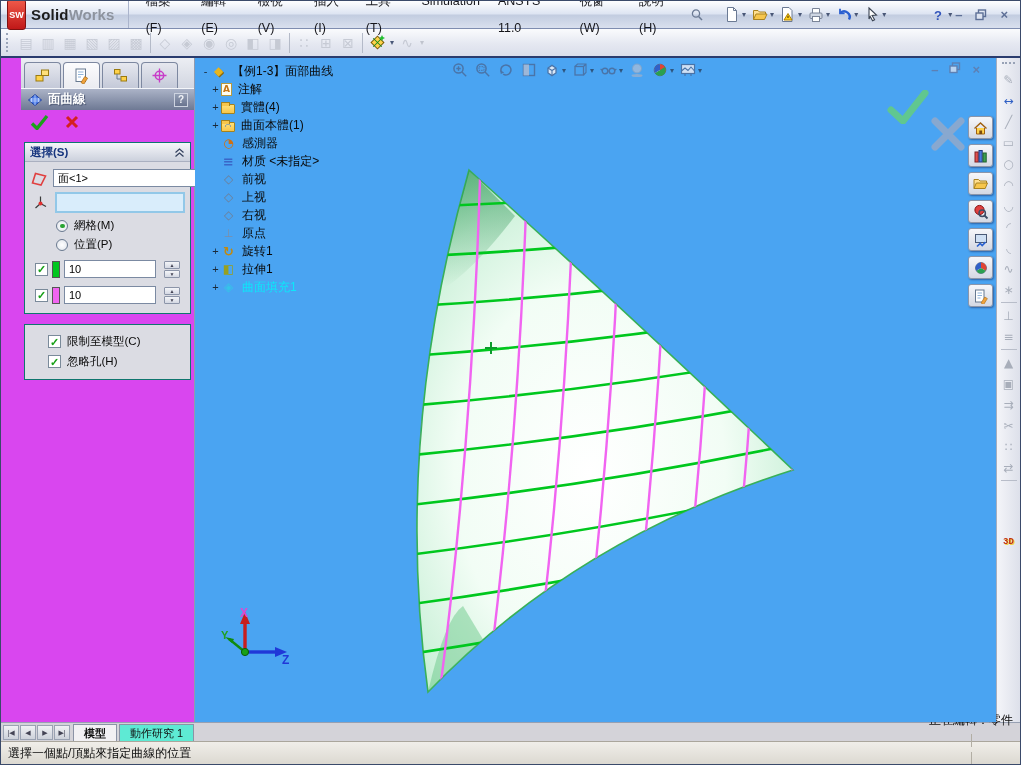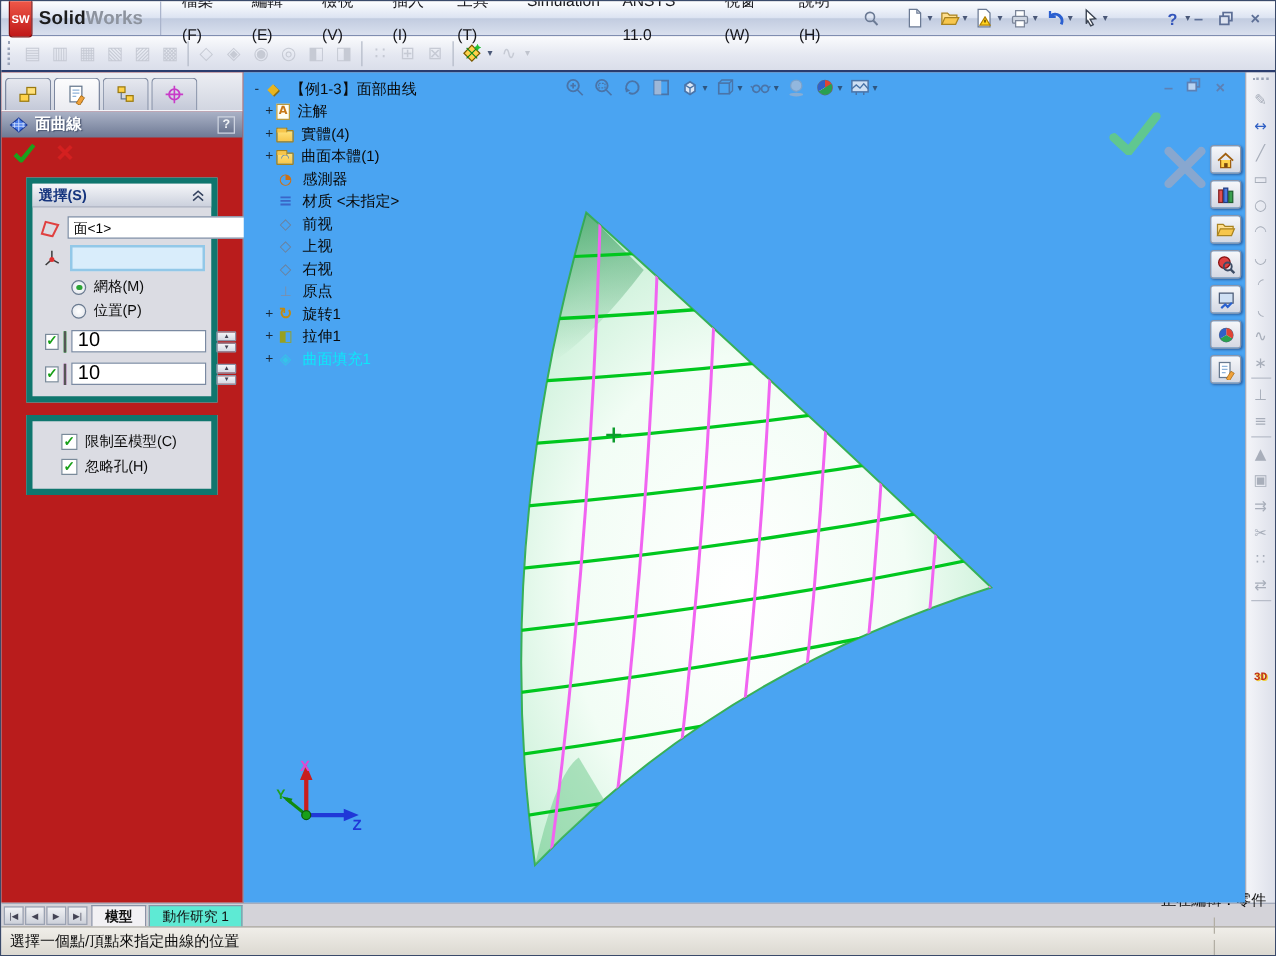--- a/index.html
+++ b/index.html
@@ -27,43 +27,43 @@
   .grip { width:4px; height:19px; border-left:2px dotted #9aa4b8; margin:0 5px 0 2px; }
   .tb-icon { width:22px; height:22px; display:flex; align-items:center; justify-content:center; font-size:14px; color:#c6cad4; font-family:"DejaVu Sans",sans-serif; }
   .tb-sep { width:1px; height:20px; background:#b4bac8; margin:0 3px; }
   .tb-caret { font-size:8px; color:#4a5878; margin:0 2px; }
   .tb-caret.gray { color:#c0c4ce; }
 
   
   .main { display:flex; height:664px; }
 
   
-  .left-panel { width:194px; background:#b91c1c; border-right:1px solid #8f9ab0; display:flex; flex-direction:column; }
+  .left-panel { width:194px; background:#d946ef; border-right:1px solid #8f9ab0; display:flex; flex-direction:column;padding-left:20px; }
   .pm-tabs { height:30px; display:flex; gap:2px; padding:4px 0 0 3px; background:linear-gradient(#eceef3,#d2d6e1); }
   .pm-tab { width:37px; height:26px; border:1px solid #7d88a0; border-bottom:none; border-radius:4px 4px 0 0; background:linear-gradient(#e6e8ef,#c4c9d8); display:flex; align-items:center; justify-content:center; }
   .pm-tab.active { background:linear-gradient(#fcfcfd,#ebecf1); }
   .pm-header { height:22px; background:linear-gradient(#abb3c7,#6e7994); display:flex; align-items:center; padding:0 6px; border-top:1px solid #f4f6fa; }
   .pm-title { color:#fff; font-weight:bold; font-size:12.5px; margin-left:5px; flex:1; text-shadow:1px 1px 1px #4a5570; }
   .pm-help { width:14px; height:14px; background:linear-gradient(#949eb4,#6a7590); border:1px solid #cdd3e0; color:#f0f2f6; font-size:10px; font-weight:bold; display:flex; align-items:center; justify-content:center; }
   .pm-actions { height:28px; display:flex; align-items:center; gap:16px; padding-left:9px; }
-  .group { margin:4px 20px 6px; border:5px solid #0f766e; background:#dbdce3; }
+  .group { margin:4px 3px 6px; border:1px solid #0f766e; background:#dbdce3; }
   .group-header { height:19px; display:flex; align-items:center; background:linear-gradient(#f5f6f9,#ccd1dd); border-bottom:1px solid #aab0c0; padding:0 5px; color:#16357e; font-weight:bold; font-size:11.5px; }
   .gh-chevron { margin-left:auto; display:flex; }
   .sel-body { padding:7px 5px 9px; }
   .sel-row { display:flex; align-items:center; margin-bottom:5px; gap:5px; }
   .sel-ico { width:20px; display:flex; justify-content:center; }
   .sel-input { flex:1; height:18px; border:1px solid #7b8aa2; background:#fff; font-size:11px; padding:0 4px; font-family:"Liberation Sans",sans-serif; }
   .sel-active { flex:1; height:21px; border:2px solid #92c8e8; background:#d9edfb; }
   .radio-row { display:flex; align-items:center; margin:4px 0 0 26px; font-size:11.5px; gap:6px; color:#0a0a0a; }
   .radio { width:12px; height:12px; border-radius:50%; border:1px solid #6a7a90; background:radial-gradient(#ffffff,#dfe3ea); position:relative; }
   .radio.checked::after { content:""; position:absolute; left:3px; top:3px; width:4.5px; height:4.5px; border-radius:50%; background:#2ba434; }
   .num-row { display:flex; align-items:center; margin:8px 0 0 5px; gap:4px; }
   .cb { width:13px; height:13px; border:1px solid #7a8a9a; background:#fff; color:#18a018; font-size:11px; font-weight:bold; display:flex; align-items:center; justify-content:center; line-height:10px; }
   .swatch { width:8px; height:17px; border:1px solid #555; }
-  .num-input { width:108px; height:18px; border:1px solid #7b8aa2; font-size:16px; padding:0 4px; font-family:"Liberation Sans",sans-serif; }
+  .num-input { width:92px; height:18px; border:1px solid #7b8aa2; font-size:11px; padding:0 4px; font-family:"Liberation Sans",sans-serif; }
   .spinner { display:flex; flex-direction:column; gap:1px; margin-left:4px; }
   .spin-btn { width:16px; height:8px; font-size:5px; display:flex; align-items:center; justify-content:center; border:1px solid #8b94a8; background:linear-gradient(#f4f5f8,#d4d8e3); color:#445; border-radius:1px; }
   .opt-row { display:flex; align-items:center; gap:6px; margin:5px 0 5px 23px; font-size:11.5px; color:#0a0a0a; }
   .opt-body { padding:4px 0 5px; }
 
   
   .viewport { flex:1; position:relative; background:#4aa4f2; overflow:hidden; }
   .scene { position:absolute; inset:0; }
   .tree { position:absolute; top:4px; left:5px; font-size:12px; color:#0a0a0a; z-index:3; }
   .tree-row { display:flex; align-items:center; height:18px; white-space:nowrap; }

